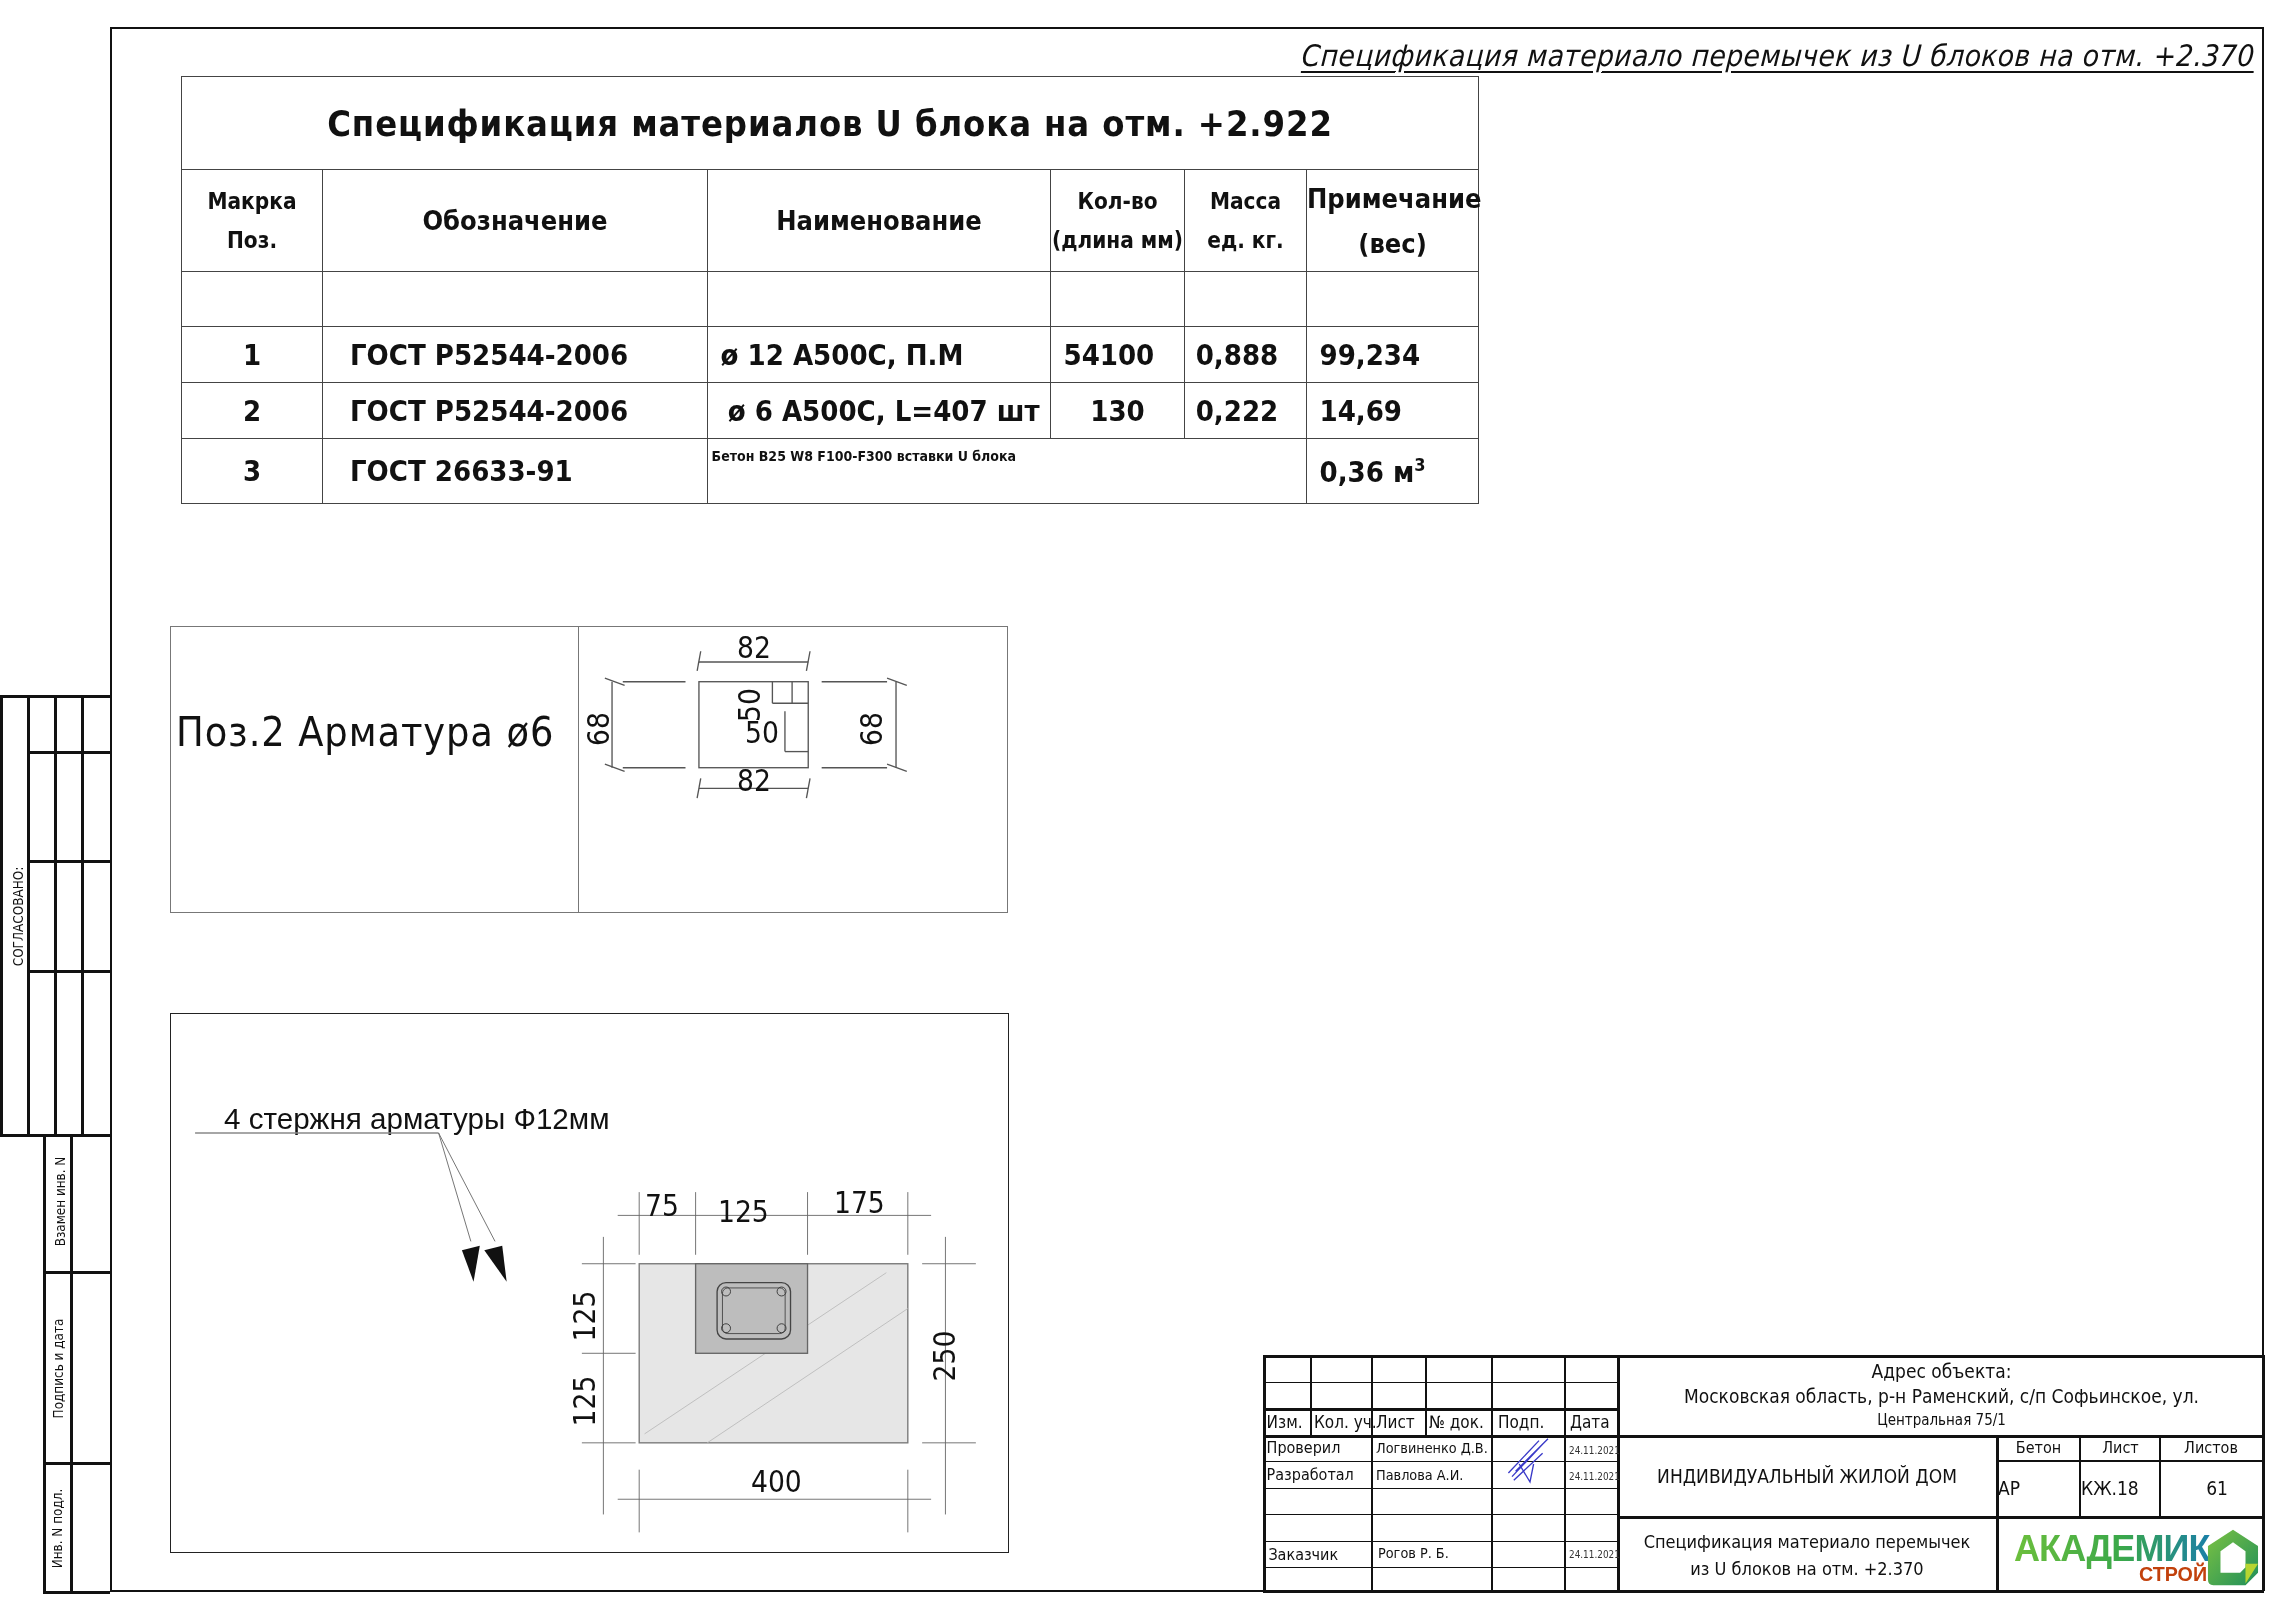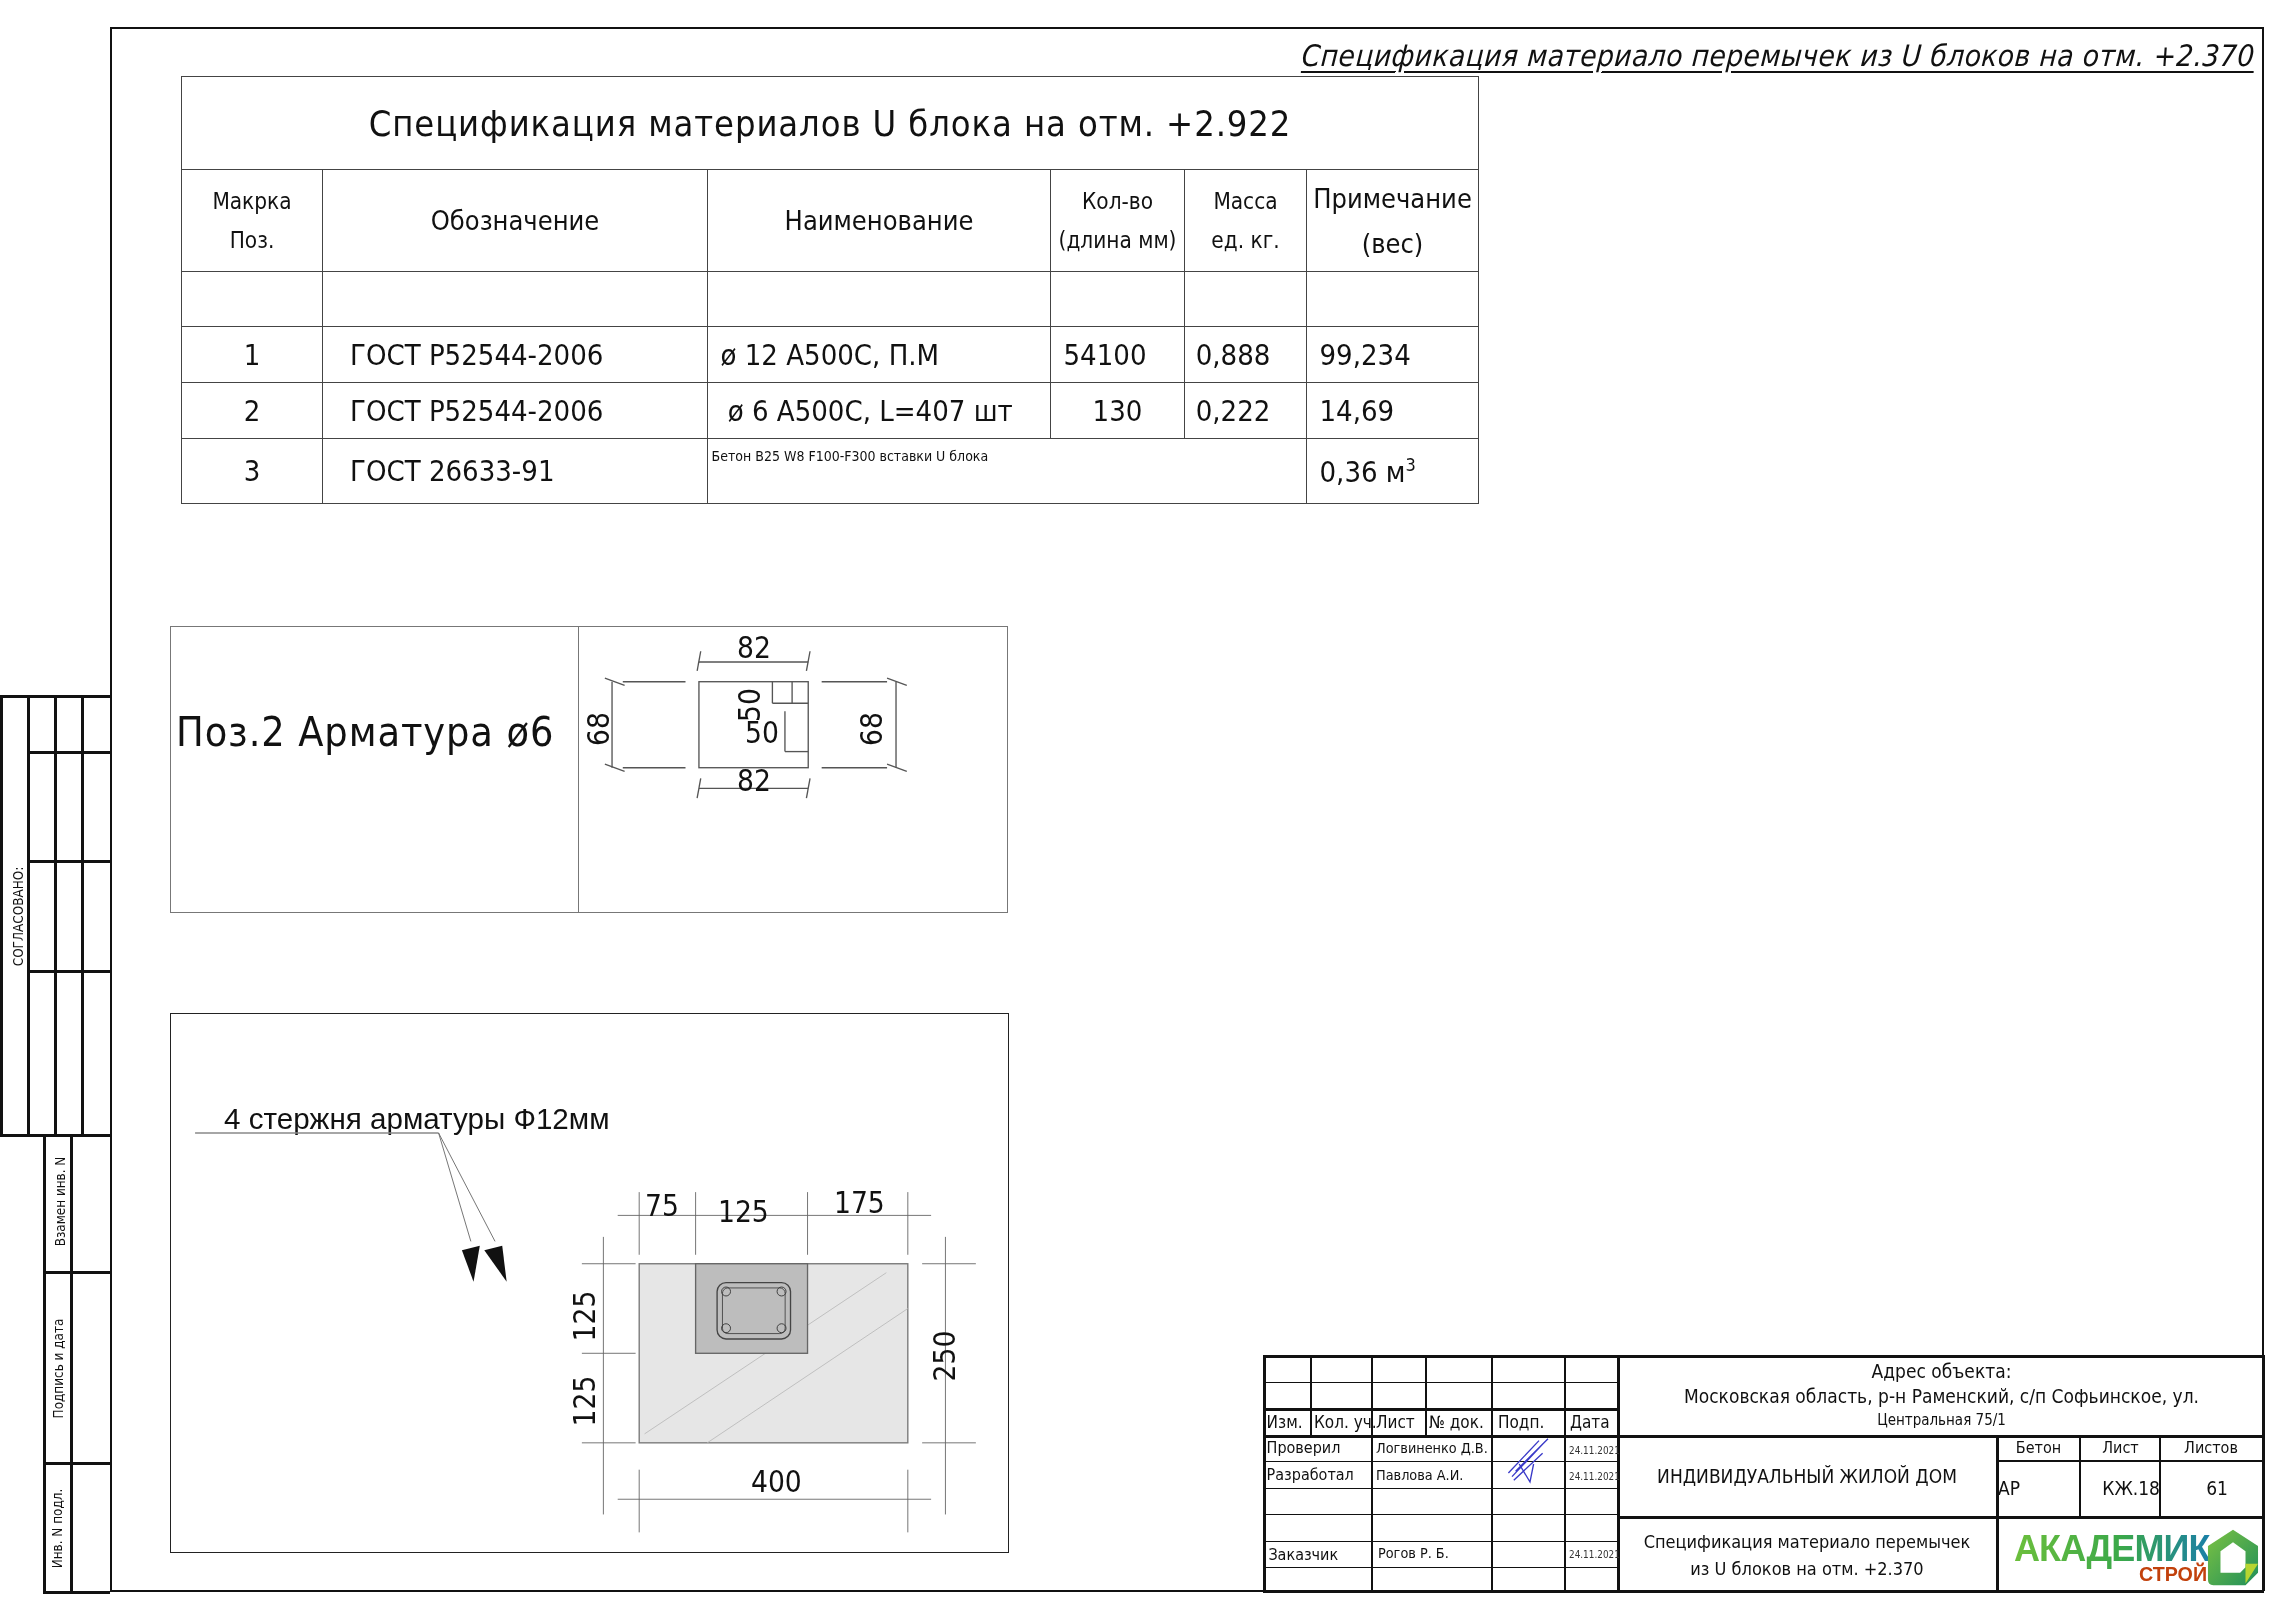--- a/index.html
+++ b/index.html
@@ -6,21 +6,21 @@
   body { width:2293px; height:1621px; position:relative; overflow:hidden;
          font-family:"DejaVu Sans Condensed","DejaVu Sans", sans-serif; color:#111; }
   .abs { position:absolute; }
   .frame { position:absolute; left:110px; top:27px; width:2154px; height:1565px;
            border:2.7px solid #111; box-sizing:border-box; }
   .sheet-title { position:absolute; right:38px; top:39px; font-size:29.6px; letter-spacing:0.4px;
                  text-decoration:underline; text-underline-offset:5.4px; font-style:italic; transform:skewX(-4deg);}
   
   table.spec { position:absolute; left:181px; top:76px; width:1297px; border-collapse:collapse;
                table-layout:fixed; }
-  table.spec td, table.spec th { border:1.3px solid #444; padding:0; font-weight:normal; }
+  table.spec td, table.spec th { border:1.3px solid #444; padding:0; font-weight:bold; }
   table.spec .ttl { height:92px; font-size:36px; text-align:center; letter-spacing:0.9px; }
   table.spec .hdr th { height:101px; font-size:23px; line-height:39px; text-align:center; }
   table.spec .hdr th.small { font-size:22.4px; }
   table.spec .empty td { height:54px; }
   table.spec .row td { height:55px; font-size:29px; }
   .c { text-align:center; }
   .l { text-align:left; padding-left:27px !important; }
   .sup { font-size:18px; vertical-align:super; }
   
   .pos2 { position:absolute; left:170px; top:626px; width:838px; height:287px; border:1.3px solid #777; box-sizing:border-box; }
@@ -252,21 +252,21 @@
 
   <div class="tbt" style="left:356px;top:4.5px;width:645px;text-align:center;font-size:19px">Адрес объекта:</div>
   <div class="tbt" style="left:356px;top:30px;width:645px;text-align:center;font-size:19px">Московская область, р-н Раменский, с/п Софьинское, ул.</div>
   <div class="tbt" style="left:356px;top:56px;width:645px;text-align:center;font-size:15px">Центральная 75/1</div>
 
   <div class="tbt" style="left:356px;top:110px;width:376px;text-align:center;font-size:19px">ИНДИВИДУАЛЬНЫЙ ЖИЛОЙ ДОМ</div>
   <div class="tbt" style="left:735px;top:83px;width:81px;text-align:center;font-size:16px">Бетон</div>
   <div class="tbt" style="left:818px;top:83px;width:79px;text-align:center;font-size:16px">Лист</div>
   <div class="tbt" style="left:898px;top:83px;width:100px;text-align:center;font-size:16px">Листов</div>
   <div class="tbt" style="left:735px;top:122px;width:81px;text-align:left;font-size:19px">АР</div>
-  <div class="tbt" style="left:818px;top:122px;width:79px;text-align:right;font-size:19px">КЖ.18</div>
+  <div class="tbt" style="left:818px;top:122px;width:79px;text-align:left;font-size:19px">КЖ.18</div>
   <div class="tbt" style="left:898px;top:122px;width:112px;text-align:center;font-size:19px">61</div>
 
   <div class="tbt" style="left:356px;top:176px;width:376px;text-align:center;font-size:18px">Спецификация материало перемычек</div>
   <div class="tbt" style="left:356px;top:203px;width:376px;text-align:center;font-size:18px">из U блоков на отм. +2.370</div>
 
   <div class="logo-main" style="left:751px;top:173px">АКАДЕМИК</div>
   <div class="logo-sub" style="left:876px;top:208px">СТРОЙ</div>
   <svg class="abs" style="left:943px;top:173px" width="54" height="59" viewBox="0 0 60 66">
     <defs>
         <linearGradient id="lg" x1="0" y1="0" x2="1" y2="1">

